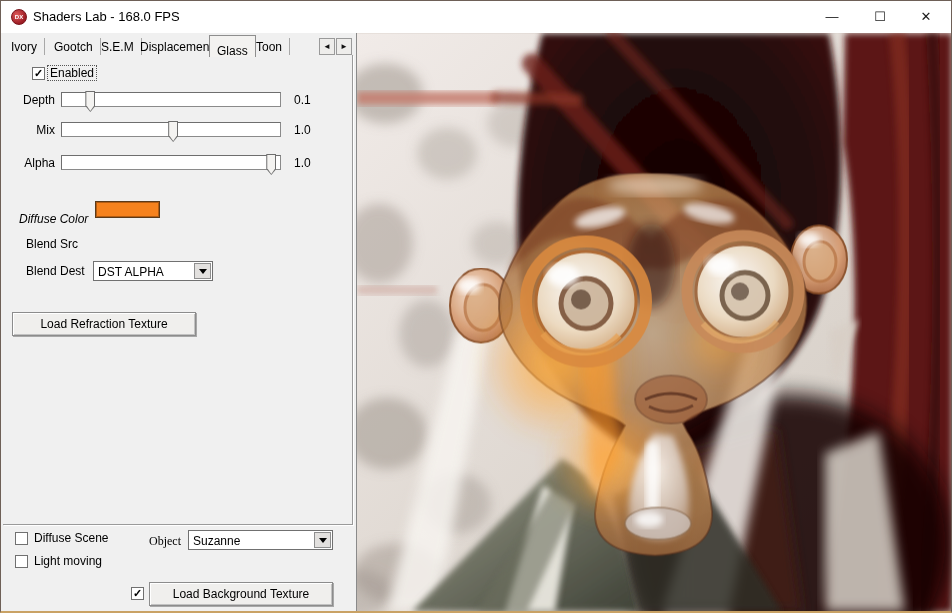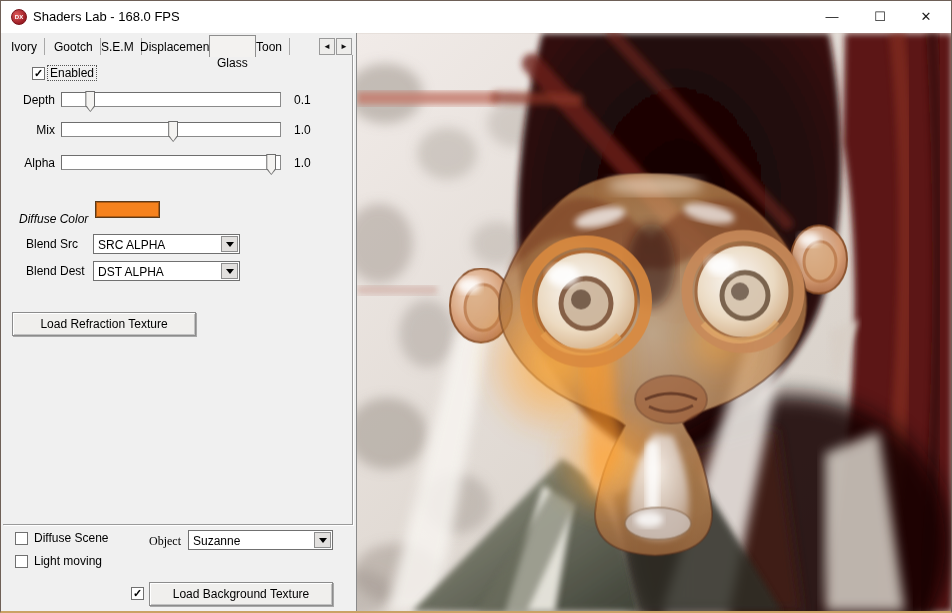--- a/index.html
+++ b/index.html
@@ -17,21 +17,21 @@
     justify-content:center;font-size:13px;color:#1a1a1a;cursor:default;}
   .win-btn.min{right:96px;} .win-btn.max{right:48px;} .win-btn.close{right:2px;}
   
   .left-panel{position:absolute;left:0;top:32px;width:356px;height:579px;background:#f0f0f0;
     border-right:1px solid #8a8a8a;}
   
   .tabstrip{position:absolute;left:0;top:2px;width:352px;height:21px;}
   .tabline{position:absolute;left:2px;top:20px;width:315px;height:1px;background:#9a9a9a;}
   .tab{position:absolute;top:3px;height:18px;padding:2px 7px 0 7px;font-size:12px;color:#000;
     border-right:1px solid #a8a8a8;background:transparent;white-space:nowrap;}
-  .tab.selected{top:0px;height:22px;padding-top:20px;background:#f3f2f0;
+  .tab.selected{top:0px;height:22px;padding-top:8px;background:#f3f2f0;
     border:1px solid #8e8e8e;border-bottom:none;z-index:3;}
   .tab-scroll{position:absolute;top:3px;width:16px;height:17px;background:#eeedeb;
     border:1px solid #9a9a9a;font-size:8px;display:flex;align-items:center;justify-content:center;color:#111;}
   
   .tabpage{position:absolute;left:2px;top:22px;width:350px;height:470px;background:#f0f0f0;
     border-right:1px solid #9a9a9a;border-bottom:1px solid #9a9a9a;
     box-shadow:1px 1px 0 #ffffff;}
   .lbl{position:absolute;font-size:12px;color:#000;white-space:nowrap;}
   
   .checkbox{position:absolute;width:13px;height:13px;background:#fff;border:1px solid #707070;
@@ -112,27 +112,23 @@
       <div class="lbl" style="left:14px;top:101px;width:38px;text-align:right;">Alpha</div>
       <div class="slider-track" style="left:58px;top:100px;width:220px;">
         <div class="slider-thumb" style="left: calc(96% - 5px);"></div>
       </div>
       <div class="lbl" style="left:291px;top:101px;">1.0</div>
 
       <div class="lbl" style="left:16px;top:157px;font-style:italic;">Diffuse Color</div>
       <div class="swatch" style="left: 92px; top: 146px; background: rgb(245, 130, 30);"></div>
 
       <div class="lbl" style="left:23px;top:182px;">Blend Src</div>
-      <div class="combo" style="left:90px;top:179px;width:147px;">
-        <span class="val">SRC ALPHA</span>
-        <span class="arrow-btn"></span>
-      </div>
 
       <div class="lbl" style="left:23px;top:209px;">Blend Dest</div>
-      <div class="combo" style="left:90px;top:206px;width:147px;">
+      <div class="combo" style="left:90px;top:206px;width:120px;">
         <span class="val">DST ALPHA</span>
         <span class="arrow-btn"></span>
       </div>
 
       <div class="btn" style="left:9px;top:257px;width:184px;height:24px;">Load Refraction Texture</div>
     </div>
 
     <div class="bottom-area">
       <div class="checkbox" style="left:14px;top:7px;"></div>
       <div class="lbl" style="left:33px;top:6px;">Diffuse Scene</div>

